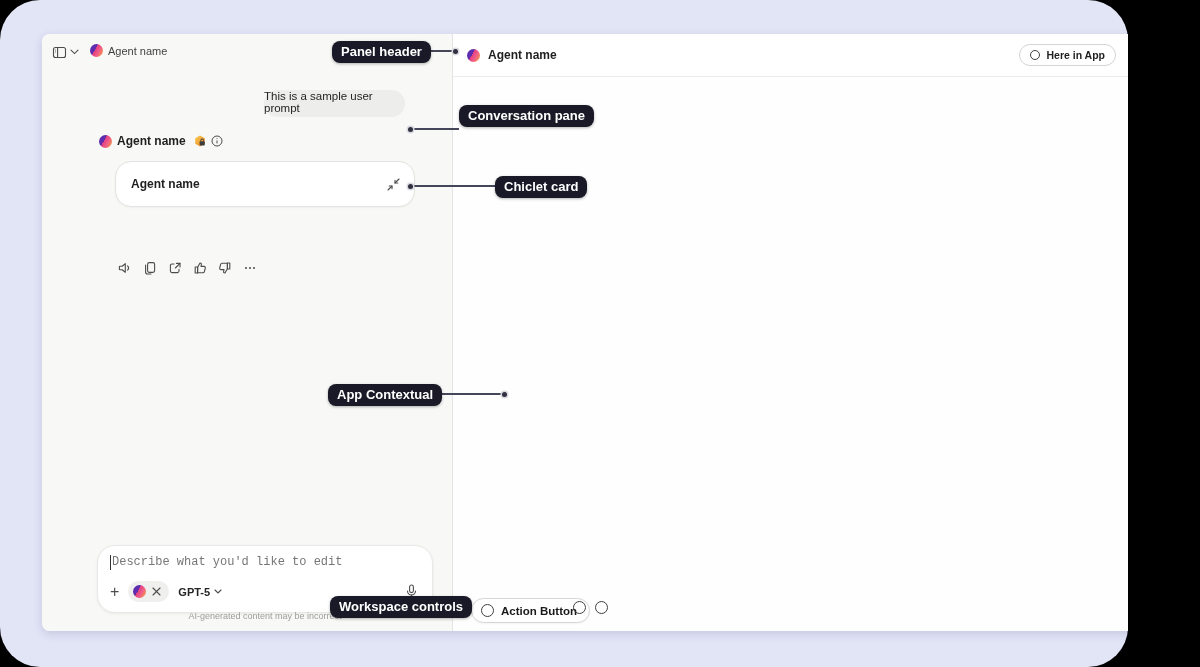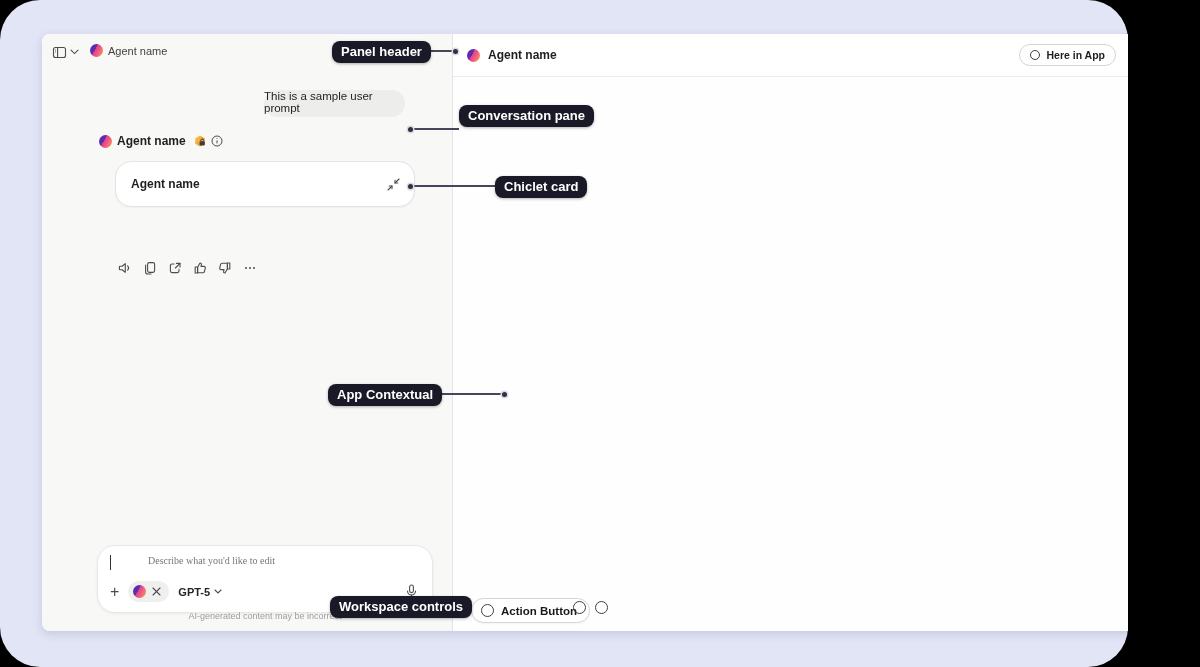--- a/index.html
+++ b/index.html
@@ -40,21 +40,21 @@
   .chiclet .collapse { position:absolute; right:14px; top:16px; cursor:pointer; }
   .response { position:absolute; left:75px; top:196px; width:330px; font-size:11.5px; color:#1f1f1f; }
   .actions { position:absolute; left:74px; top:225px; display:flex; align-items:center; gap:7px; }
   .actions .act { width:18px; height:18px; display:flex; align-items:center; justify-content:center; cursor:pointer; border-radius:4px; }
 
   
   .composer { position:absolute; left:55px; top:511px; width:336px; height:68px; background:#fff;
     border:1px solid #e8e8e6; border-radius:18px; box-shadow:0 1px 3px rgba(0,0,0,.06); }
   .caret { position:absolute; left:12px; top:9px; width:1px; height:15px; background:#333; }
   .composer input { position:absolute; left:14px; top:9px; width:300px; border:none; outline:none;
-    background:transparent; font-family:Liberation Serif, serif; font-size:10px; color:#333;margin-left:36px; }
+    background:transparent; font-family:Liberation Mono, monospace; font-size:12px; color:#333; }
   .composer input::placeholder { color:#767676; }
   .composer-row { position:absolute; left:12px; bottom:10px; display:flex; align-items:center; gap:9px; }
   .plus { font-size:16px; color:#4c4c4c; line-height:14px; cursor:pointer; font-weight:300; }
   .chip { height:21px; background:#efefed; border-radius:11px; display:flex; align-items:center; gap:6px;
     padding:0 8px 0 5px; cursor:pointer; }
   .model { display:flex; align-items:center; gap:4px; font-size:11px; font-weight:bold; color:#242424; cursor:pointer; }
   .mic { position:absolute; right:14px; bottom:12px; cursor:pointer; }
   .disclaimer { position:absolute; left:55px; top:577px; width:336px; text-align:center; font-size:9px; color:#9d9d9d; }
 
   

